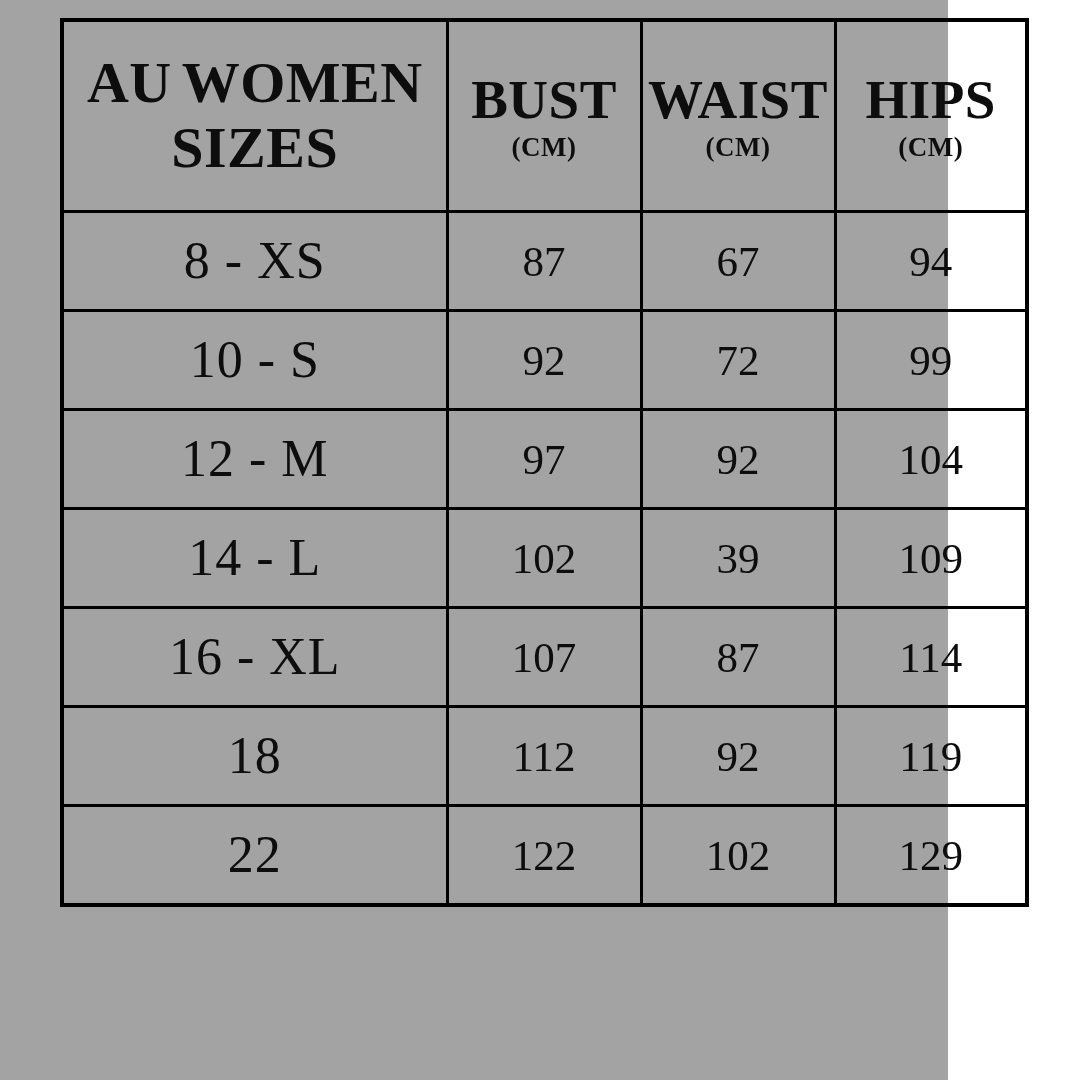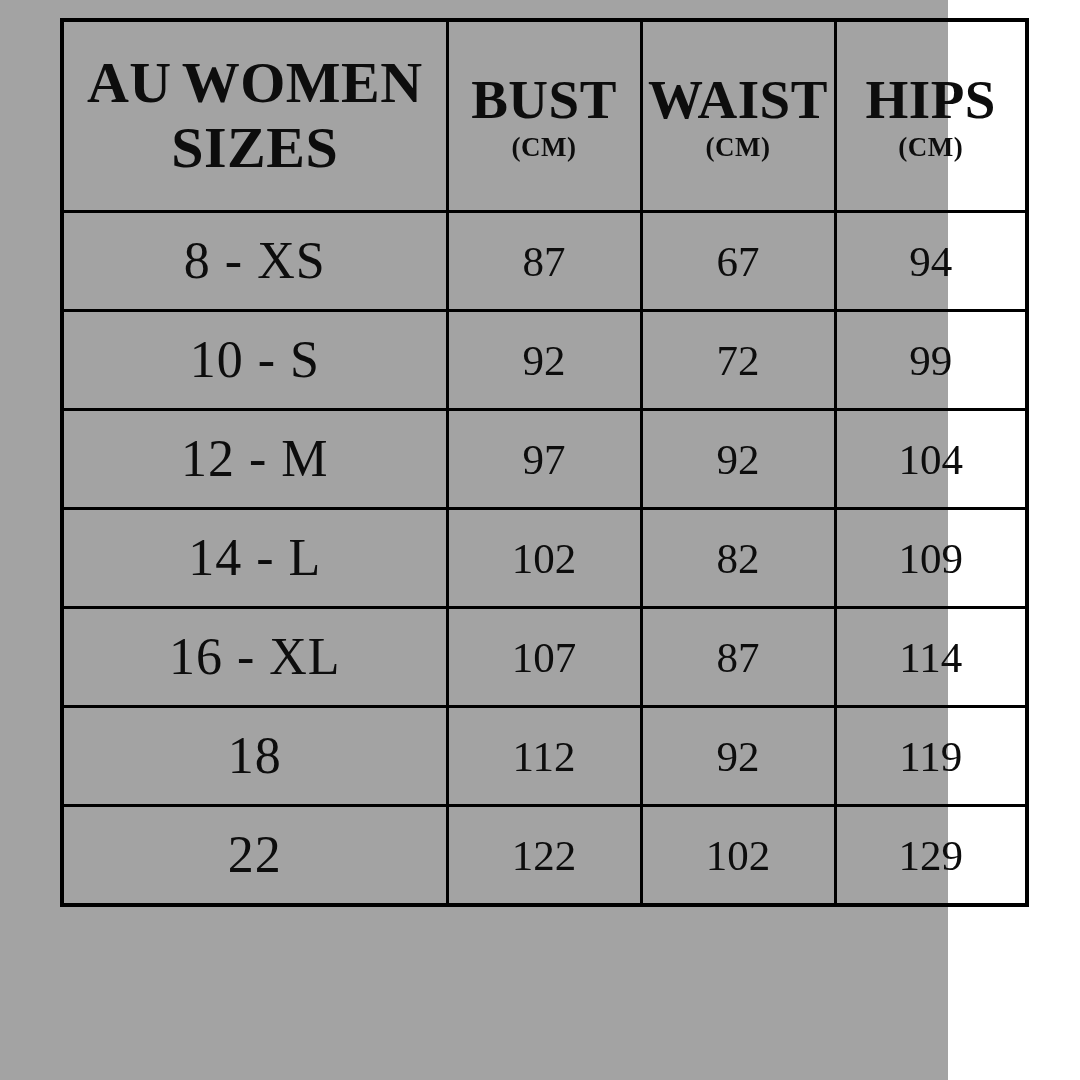--- a/index.html
+++ b/index.html
@@ -134,21 +134,21 @@
       </tr>
       <tr>
         <td class="label-cell">12 - M</td>
         <td>97</td>
         <td>92</td>
         <td>104</td>
       </tr>
       <tr>
         <td class="label-cell">14 - L</td>
         <td>102</td>
-        <td>82</td>
+        <td>39</td>
         <td>109</td>
       </tr>
       <tr>
         <td class="label-cell">16 - XL</td>
         <td>107</td>
         <td>87</td>
         <td>114</td>
       </tr>
       <tr>
         <td class="label-cell">18</td>

